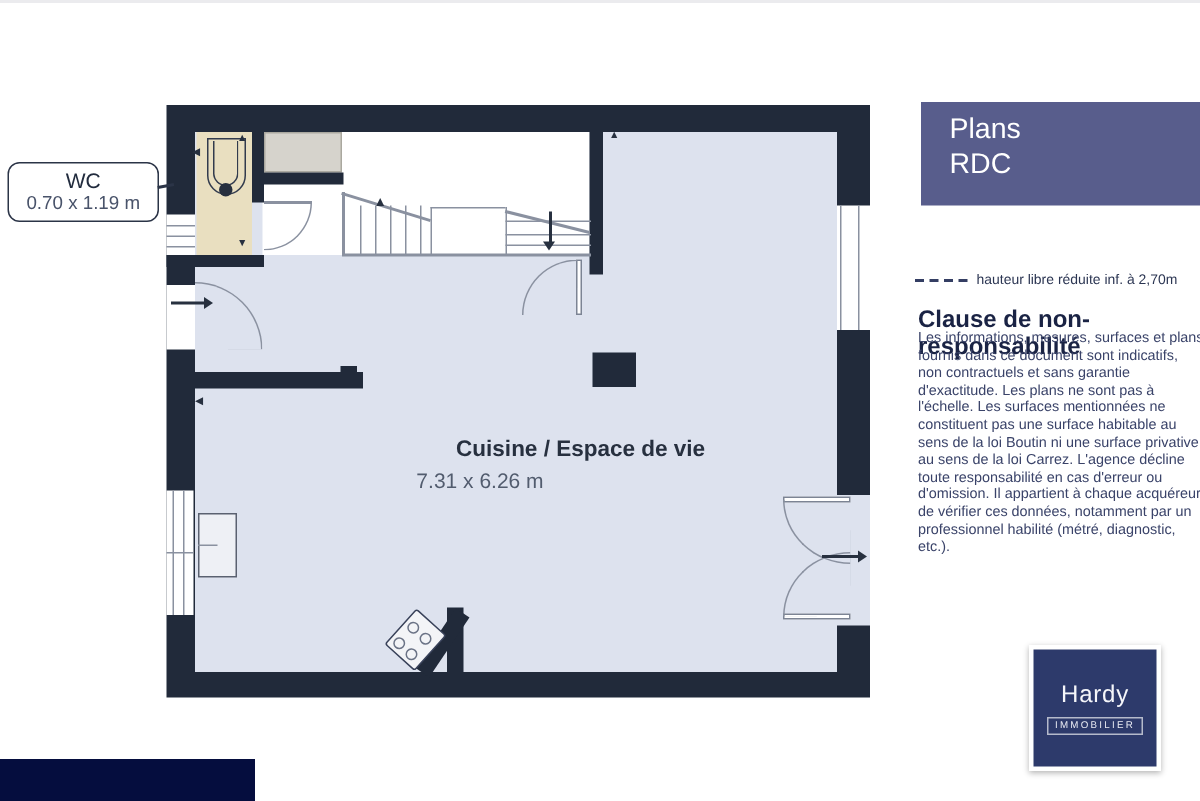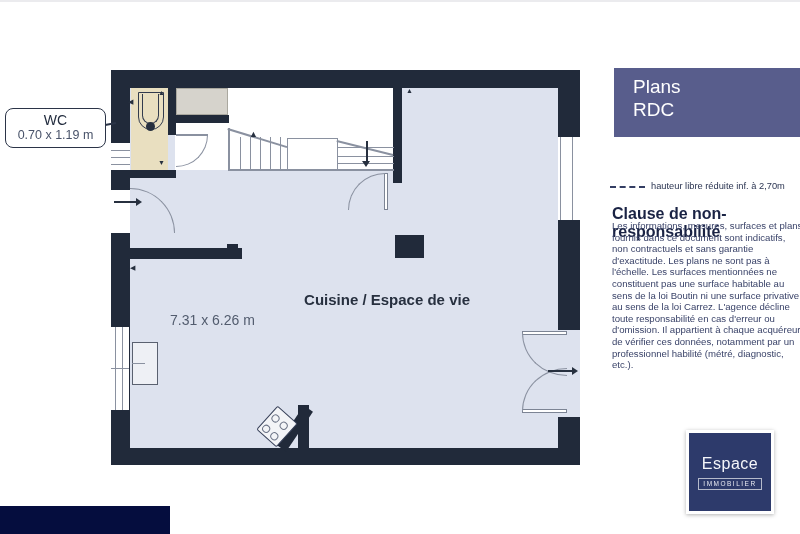--- a/index.html
+++ b/index.html
@@ -12,21 +12,21 @@
   #stage{position:relative;width:800px;height:534px;background:#fff;overflow:hidden;}
   .abs{position:absolute;box-sizing:border-box;}
   .wall{background:var(--wall);}
   .ln{background:var(--line);}
   .inkln{background:var(--ink);}
   .whitebg{background:var(--void);}
   .arc{border:0 solid var(--line);}
   .tri{width:0;height:0;}
   .tinyarrow{color:var(--ink);font-size:7px;line-height:7px;}
   .roomlabel{color:var(--ink);font-weight:bold;font-size:15px;line-height:17px;text-align:right;}
-  .roomdims{color:var(--muted);font-size:14px;line-height:16px;text-align:left;}
+  .roomdims{color:var(--muted);font-size:14px;line-height:16px;text-align:center;}
   .leaf{background:#fff;border:1px solid #7c8494;}
 </style>
 </head>
 <body>
 
 <div id="stage">
 
   <div class="abs" style="left:0;top:0;width:800px;height:2px;background:#ebebee;"></div>
 
   <div class="abs wall" style="left:111px;top:70px;width:469px;height:395px;">
@@ -134,18 +134,18 @@
     <div style="font-size:19px;line-height:23px;">RDC</div>
   </div>
 
   <div class="abs" style="left:610px;top:186px;width:35px;height:0;border-top:2px dashed #343e63;"></div>
   <div class="abs" style="left:651px;top:181px;font-size:9.3px;color:#2b3552;white-space:nowrap;">hauteur libre réduite inf. à 2,70m</div>
 
   <div class="abs" style="left:612px;top:205px;font-size:16px;font-weight:bold;color:var(--sidebar_title);">Clause de non-responsabilité</div>
   <div class="abs" style="left:612px;top:220px;width:191px;font-size:9.6px;line-height:11.6px;color:var(--sidebar_text);">Les informations, mesures, surfaces et plans fournis dans ce document sont indicatifs, non contractuels et sans garantie d'exactitude. Les plans ne sont pas à l'échelle. Les surfaces mentionnées ne constituent pas une surface habitable au sens de la loi Boutin ni une surface privative au sens de la loi Carrez. L'agence décline toute responsabilité en cas d'erreur ou d'omission. Il appartient à chaque acquéreur de vérifier ces données, notamment par un professionnel habilité (métré, diagnostic, etc.).</div>
 
   <div class="abs" style="left:686px;top:430px;width:88px;height:84px;background:var(--brand_navy);border:3px solid #fff;box-shadow:0 1px 4px rgba(0,0,0,0.3);display:flex;flex-direction:column;align-items:center;justify-content:center;">
-    <div style="color:#f5f6fa;font-size:16px;letter-spacing:0.5px;">Espace</div>
+    <div style="color:#f5f6fa;font-size:16px;letter-spacing:0.5px;">Hardy</div>
     <div style="color:#e8eaf2;font-size:6.5px;letter-spacing:1.5px;border:1px solid rgba(255,255,255,0.65);padding:1.5px 4px;margin-top:5px;">IMMOBILIER</div>
   </div>
 
   <div class="abs" style="left:0;top:506px;width:170px;height:28px;background:var(--footer_navy);"></div>
 </div>
 
 </body></html>

